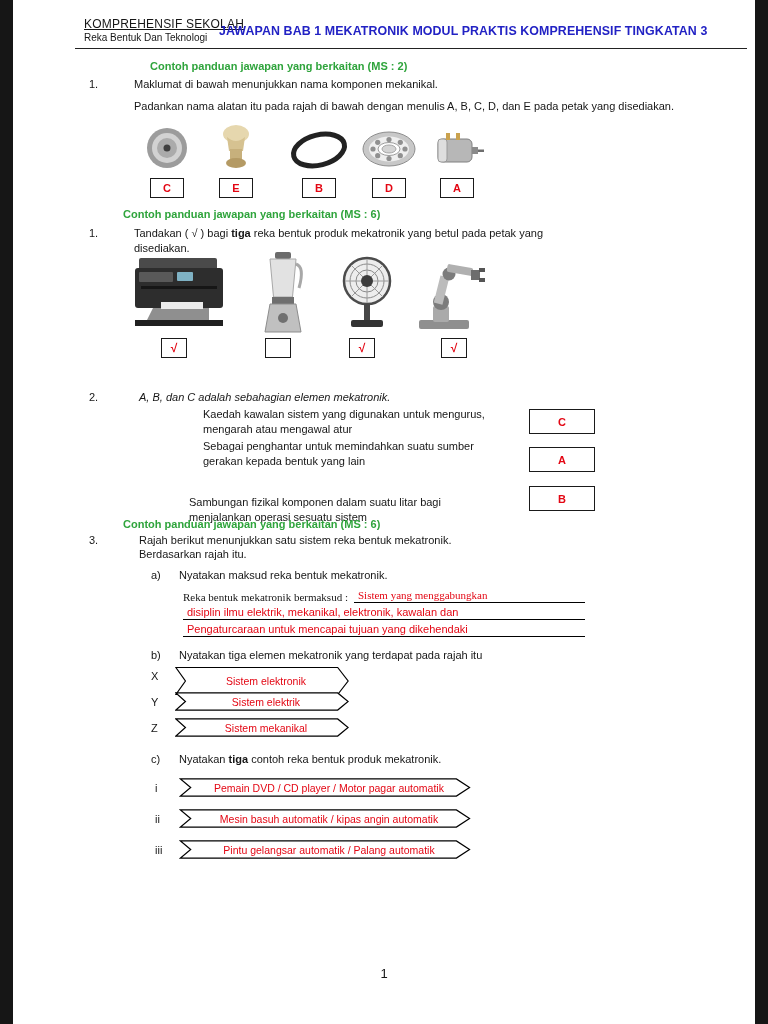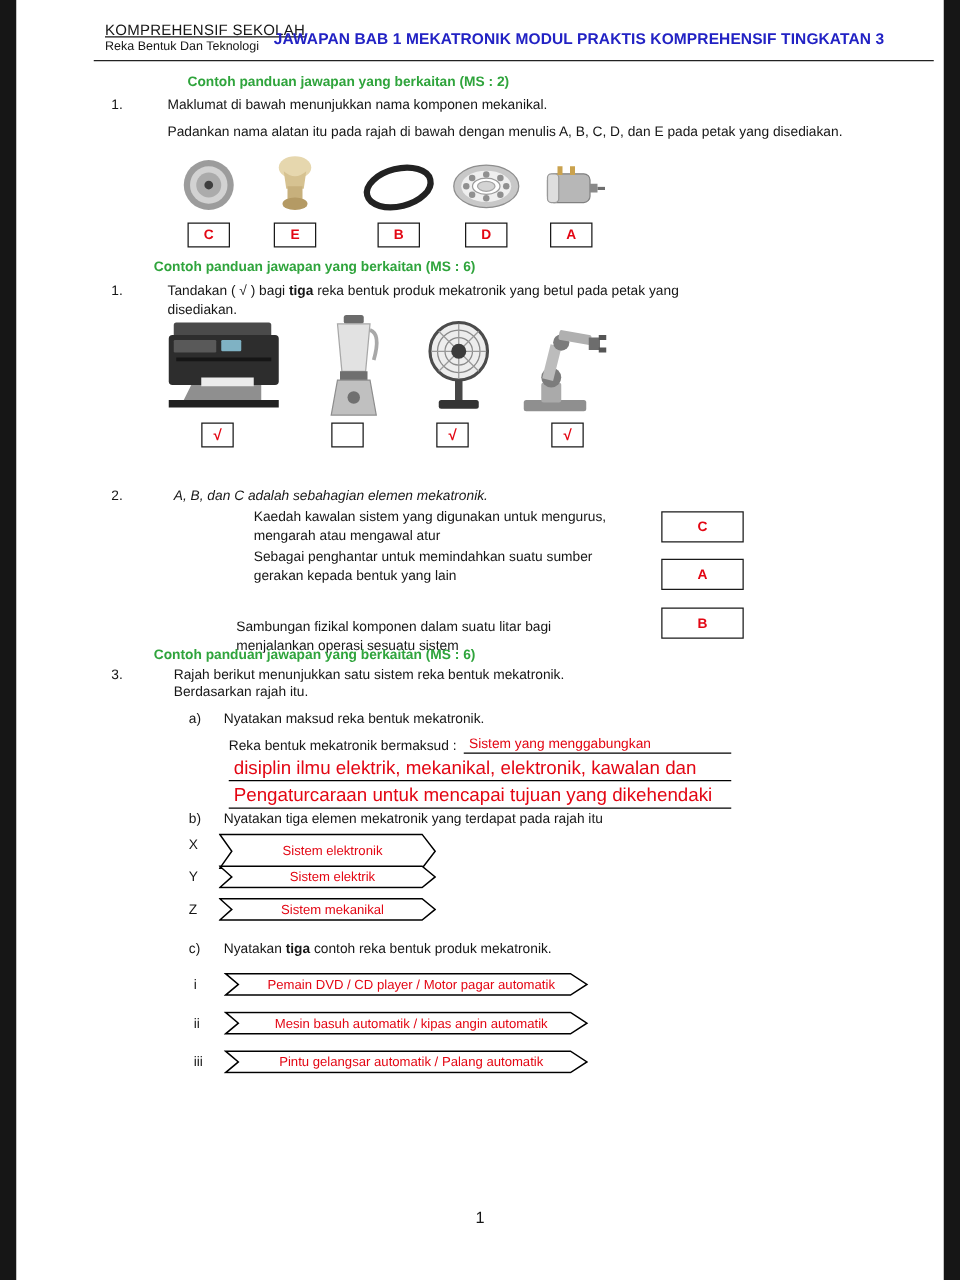--- a/index.html
+++ b/index.html
@@ -21,23 +21,23 @@
   .img-slot { height:50px; display:flex; align-items:flex-end; justify-content:center; }
   .ans-box { margin-top:7px; width:34px; height:20px; border:1.6px solid #1a1a1a;
              display:flex; align-items:center; justify-content:center;
              font-weight:bold; font-size:11px; background:#fff; }
   .ans-box.wide { width:66px; height:25px; margin:0; }
 
   .chk { width:26px; height:20px; border:1.6px solid #1a1a1a; background:#fff;
          display:flex; align-items:center; justify-content:center;
          font-size:12px; font-weight:bold; }
 
-  .ansrow1 { display:flex; align-items:flex-end; font-size:11px; height:16px; }
+  .ansrow1 { display:flex; align-items:flex-end; font-size:11px; height:16px;font-family:Liberation Serif, serif; }
   .ansfill { flex:1; border-bottom:1.2px solid #000; margin-left:6px; padding:0 4px 1px; font-size:11px; }
-  .ansline { border-bottom:1.2px solid #000; font-size:15px; padding:3px 4px 1px; }
+  .ansline { border-bottom:1.2px solid #000; font-size:11px; padding:3px 4px 1px; }
 
   .banner { position:absolute; }
   .banner svg { position:absolute; inset:0; width:100%; height:100%; }
   .banner .banner-text { position:absolute; inset:0; display:flex; align-items:center;
                          justify-content:center; font-size:10.5px; padding-left:8px; }
 
   .page-num { text-align:center; font-size:13px; color:#161616; }
 </style>
 </head>
 <body>

